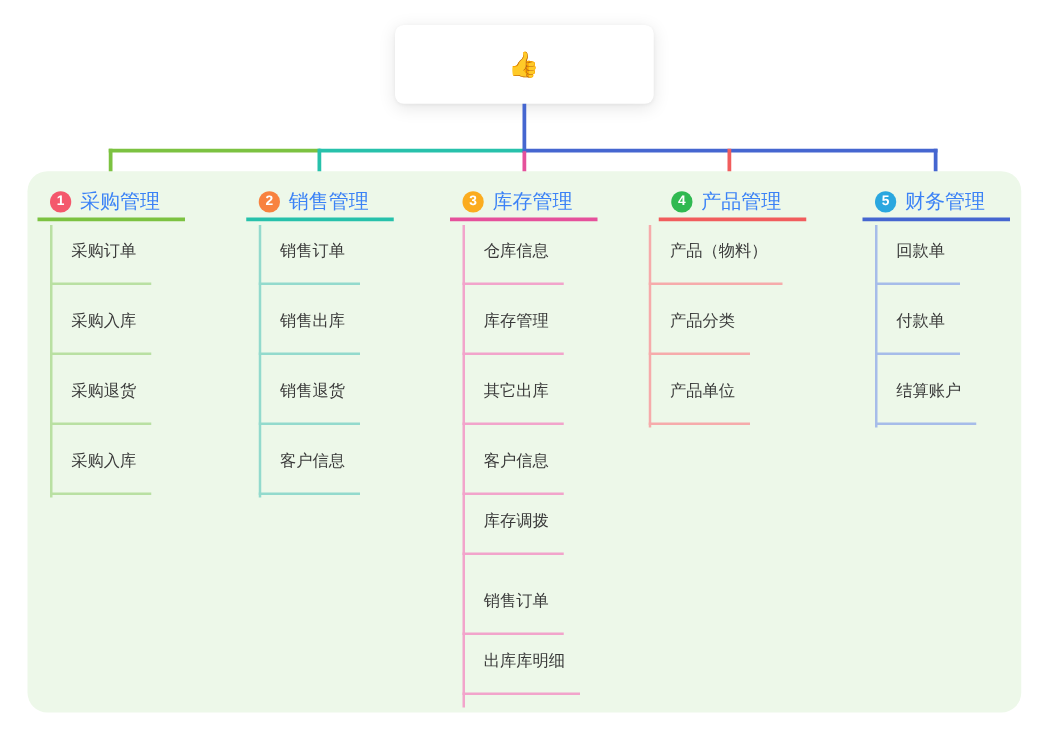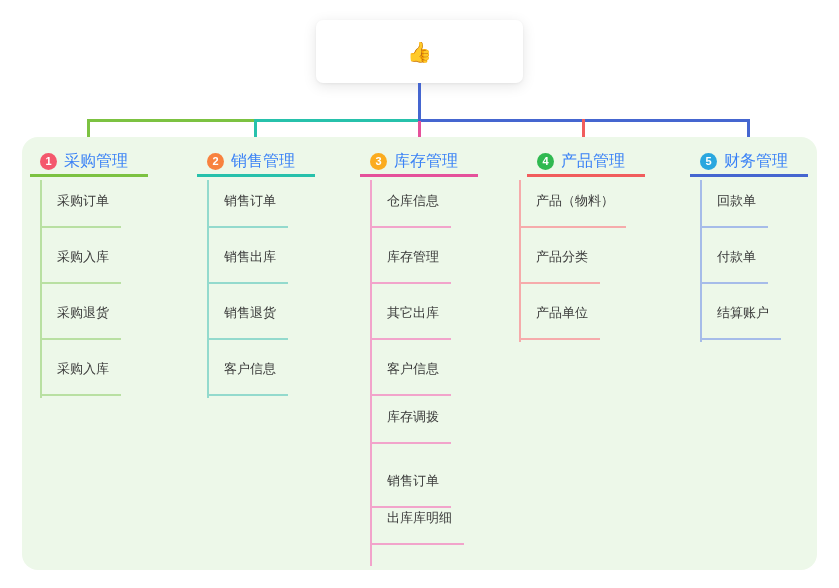--- a/index.html
+++ b/index.html
@@ -41,21 +41,21 @@
   .vline{position:absolute;top:180px;width:2px;background:var(--light);}
   
   .child{
     position:absolute;height:28px;box-sizing:border-box;
     border-bottom:2px solid var(--light);
     padding:0 12px 16px 17px;display:flex;align-items:flex-end;
     font-size:13px;color:#3a3a3a;white-space:nowrap;cursor:pointer;
   }
   
   .r0{top:200px}.r1{top:256px}.r2{top:312px}.r3{top:368px}
-  .r4{top:416px}.r5{top:480px}.r6{top:517px}
+  .r4{top:416px}.r5{top:480px}.r6{top:528px}
   
   .bx1{left:30px}.bx2{left:197px}.bx3{left:360px}.bx4{left:527px}.bx5{left:690px}
   .cx1{left:40px}.cx2{left:207px}.cx3{left:370px}.cx4{left:519px}.cx5{left:700px}
 </style>
 </head>
 <body>
 
 <div class="stage">
 
   

